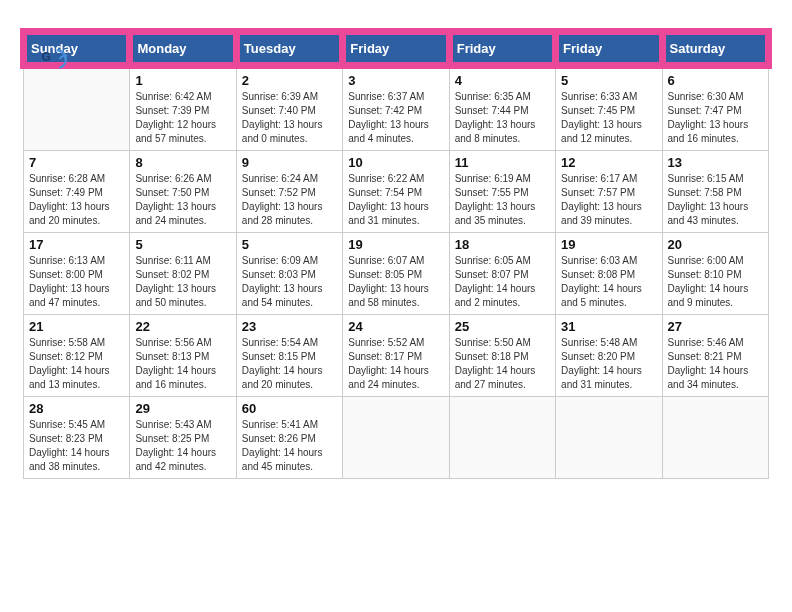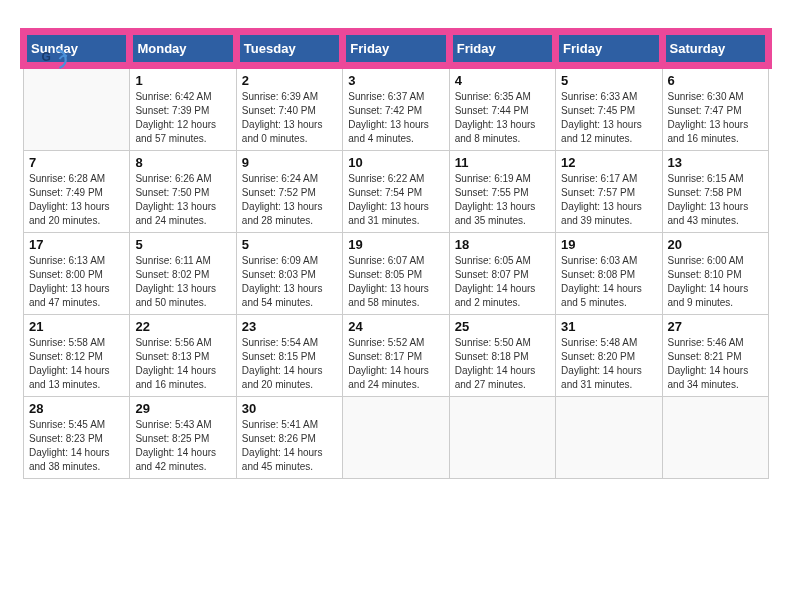--- a/index.html
+++ b/index.html
@@ -233,21 +233,21 @@
       <tr>
         <td>
           <div class="day-number">28</div>
           <div class="day-info">Sunrise: 5:45 AM<br>Sunset: 8:23 PM<br>Daylight: 14 hours and 38 minutes.</div>
         </td>
         <td>
           <div class="day-number">29</div>
           <div class="day-info">Sunrise: 5:43 AM<br>Sunset: 8:25 PM<br>Daylight: 14 hours and 42 minutes.</div>
         </td>
         <td>
-          <div class="day-number">30</div>
+          <div class="day-number">60</div>
           <div class="day-info">Sunrise: 5:41 AM<br>Sunset: 8:26 PM<br>Daylight: 14 hours and 45 minutes.</div>
         </td>
         <td class="empty"></td>
         <td class="empty"></td>
         <td class="empty"></td>
         <td class="empty"></td>
       </tr>
     </tbody>
 </table>
 

